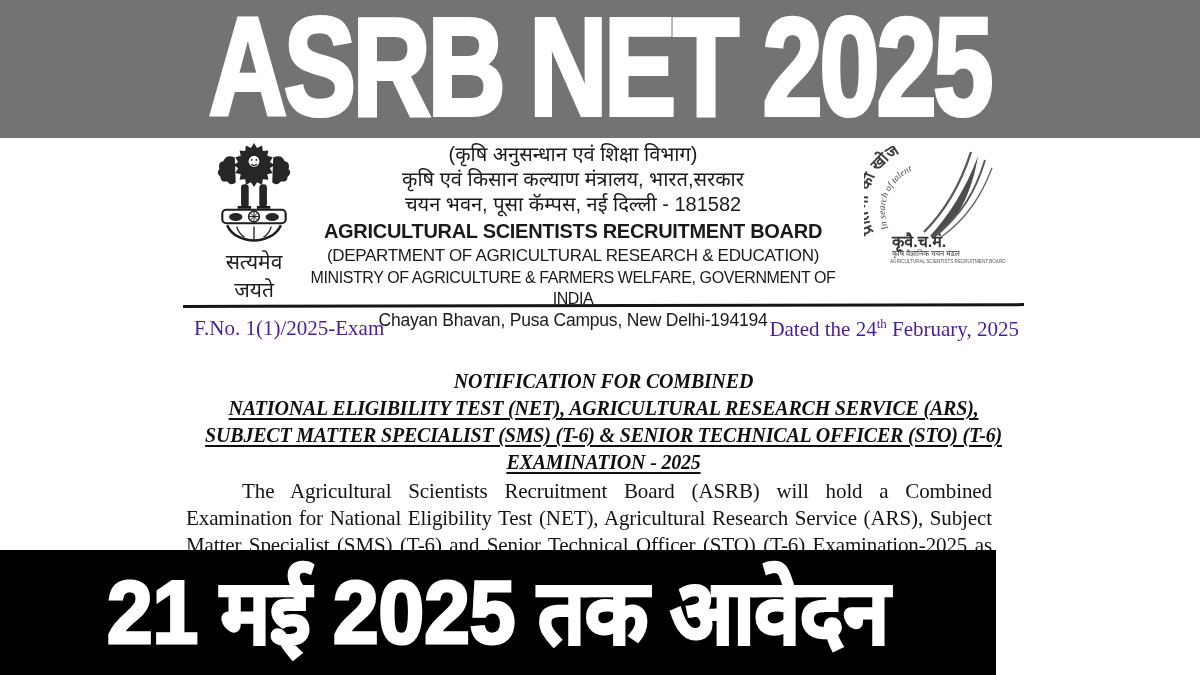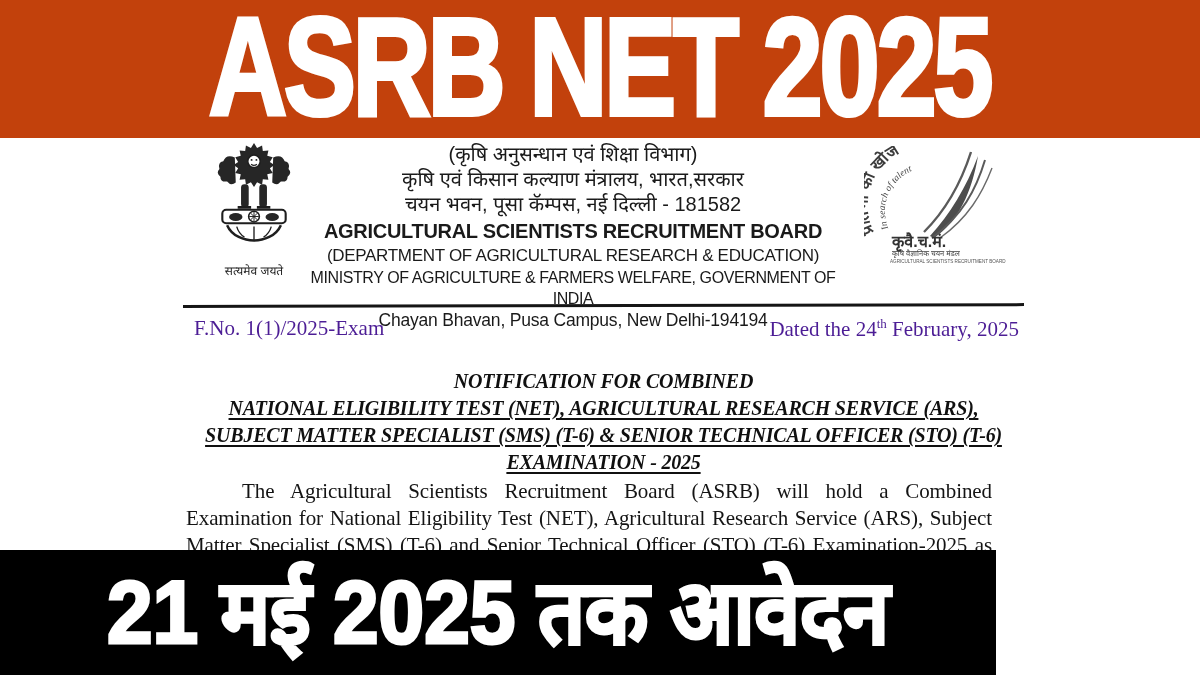--- a/index.html
+++ b/index.html
@@ -5,21 +5,21 @@
   * { margin:0; padding:0; box-sizing:border-box; }
   body { background:#ffffff; font-family:"Liberation Sans", sans-serif; }
   .stage {
     position:relative; width:1200px; height:675px;
     background:#ffffff; overflow:hidden;
   }
 
   
   .banner-top {
     position:absolute; left:0; top:0; width:1200px; height:138px;
-    background:#c2410c; display:flex; align-items:center; justify-content:center;
+    background:#737373; display:flex; align-items:center; justify-content:center;
     z-index:6;
   }
   .banner-top-text {
     font-family:"Liberation Sans", sans-serif;
     font-weight:900; font-size:132px; line-height:1;
     color:#ffffff; letter-spacing:-4px; white-space:nowrap;
     transform:scaleX(0.82) scaleY(1.06) translateY(-2px);
     -webkit-text-stroke:4px #ffffff;
   }
 
@@ -35,21 +35,21 @@
     color:#ffffff; white-space:nowrap;
     transform:scaleY(1.08);
     -webkit-text-stroke:3px #ffffff;
   }
 
   
   .document { position:absolute; left:0; top:138px; width:1200px; height:412px; background:#ffffff; z-index:1; }
 
   .emblem { position:absolute; left:203px; top:2px; width:102px; text-align:center; }
   .emblem svg { display:block; margin:0 auto; }
-  .emblem-caption { font-size:12px; color:#1d1d1d; margin-top:16px; font-family:"Liberation Sans",sans-serif; }
+  .emblem-caption { font-size:21px; color:#1d1d1d; margin-top:1px; font-family:"Liberation Sans",sans-serif; }
 
   .asrb-logo { position:absolute; left:864px; top:8px; width:145px; height:118px; }
 
   .doc-header { position:absolute; left:298px; top:4px; width:550px; text-align:center; color:#1a1a1a; }
   .h-hi    { font-size:20px; line-height:25px; }
   .h-board { font-size:20px; line-height:27px; font-weight:bold; letter-spacing:-0.3px; padding-top:1px; }
   .h-dept  { font-size:17px; line-height:22px; letter-spacing:-0.3px; }
   .h-min   { font-size:16px; line-height:21px; letter-spacing:-0.4px; }
   .h-addr  { font-size:17.5px; line-height:22px; letter-spacing:-0.2px; }
 

